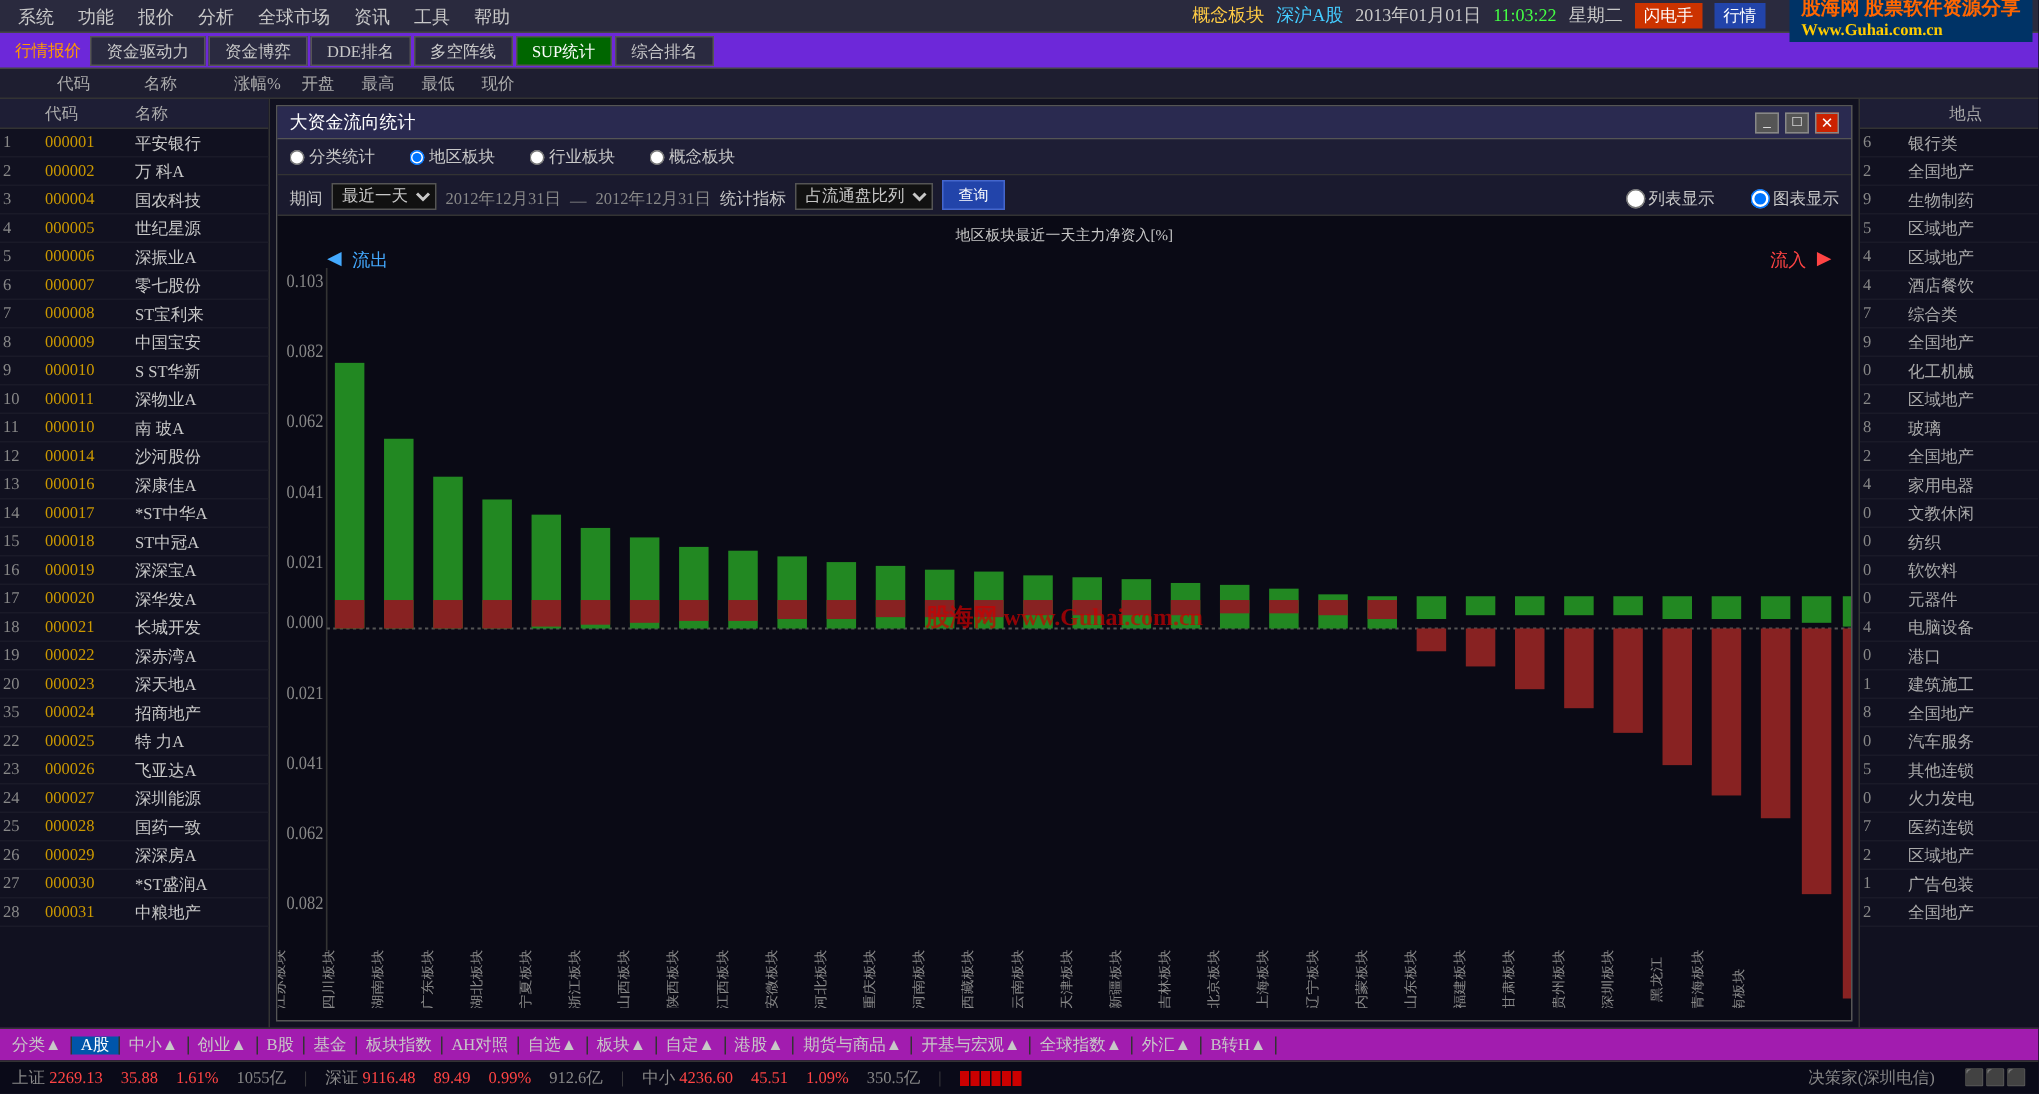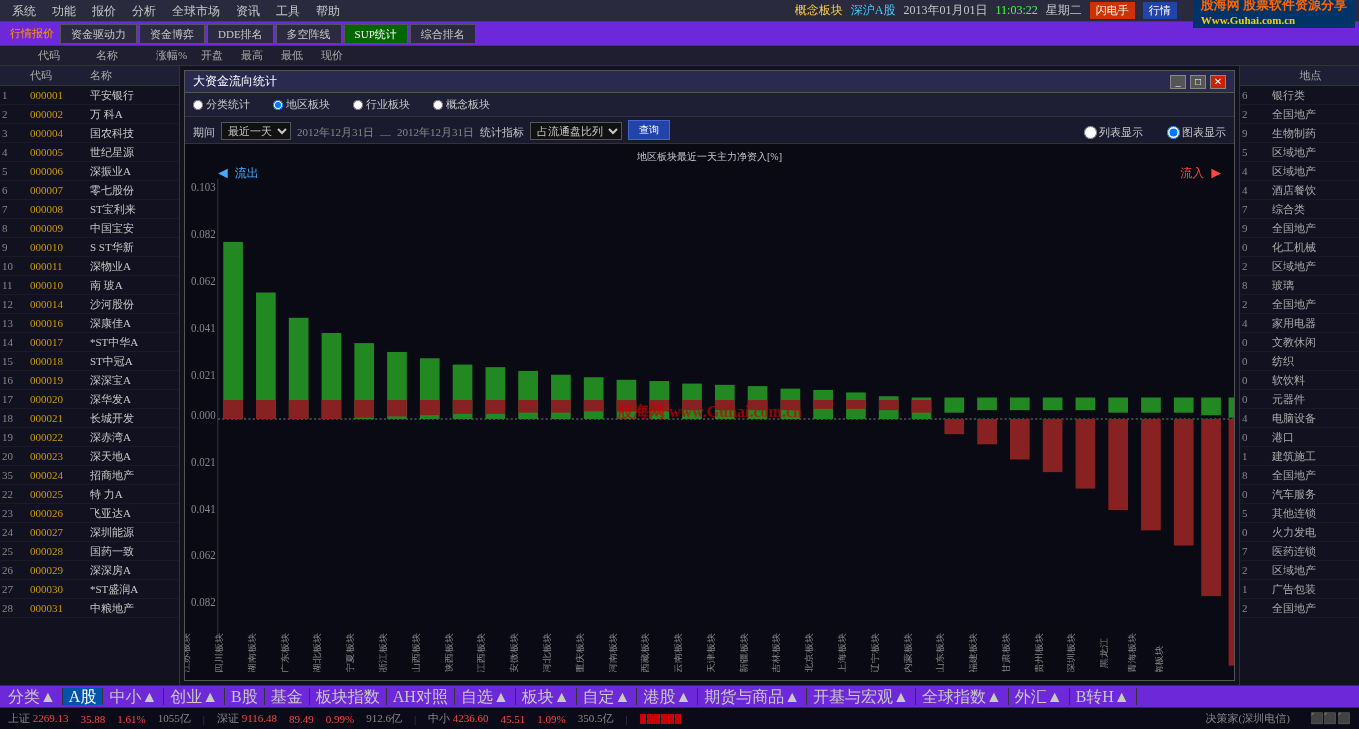--- a/index.html
+++ b/index.html
@@ -347,27 +347,27 @@
     .arrow-right { color: #ff4444; font-size: 16px; }
 
     
     .chart-svg {
       width: 100%;
       height: calc(100% - 30px);
     }
 
     
     .bottom-tabbar {
-      background: #6d28d9;
+      background: #a21caf;
       border-top: 1px solid #333;
       display: flex;
       align-items: center;
       height: 22px;
       padding: 0 2px;
-      font-size: 16px;
+      font-size: 11px;
     }
     .btab {
       color: #c8c8c8;
       padding: 0 6px;
       height: 22px;
       line-height: 22px;
       cursor: pointer;
       border-right: 1px solid #333;
     }
     .btab.active { background: #0055aa; color: #fff; }

